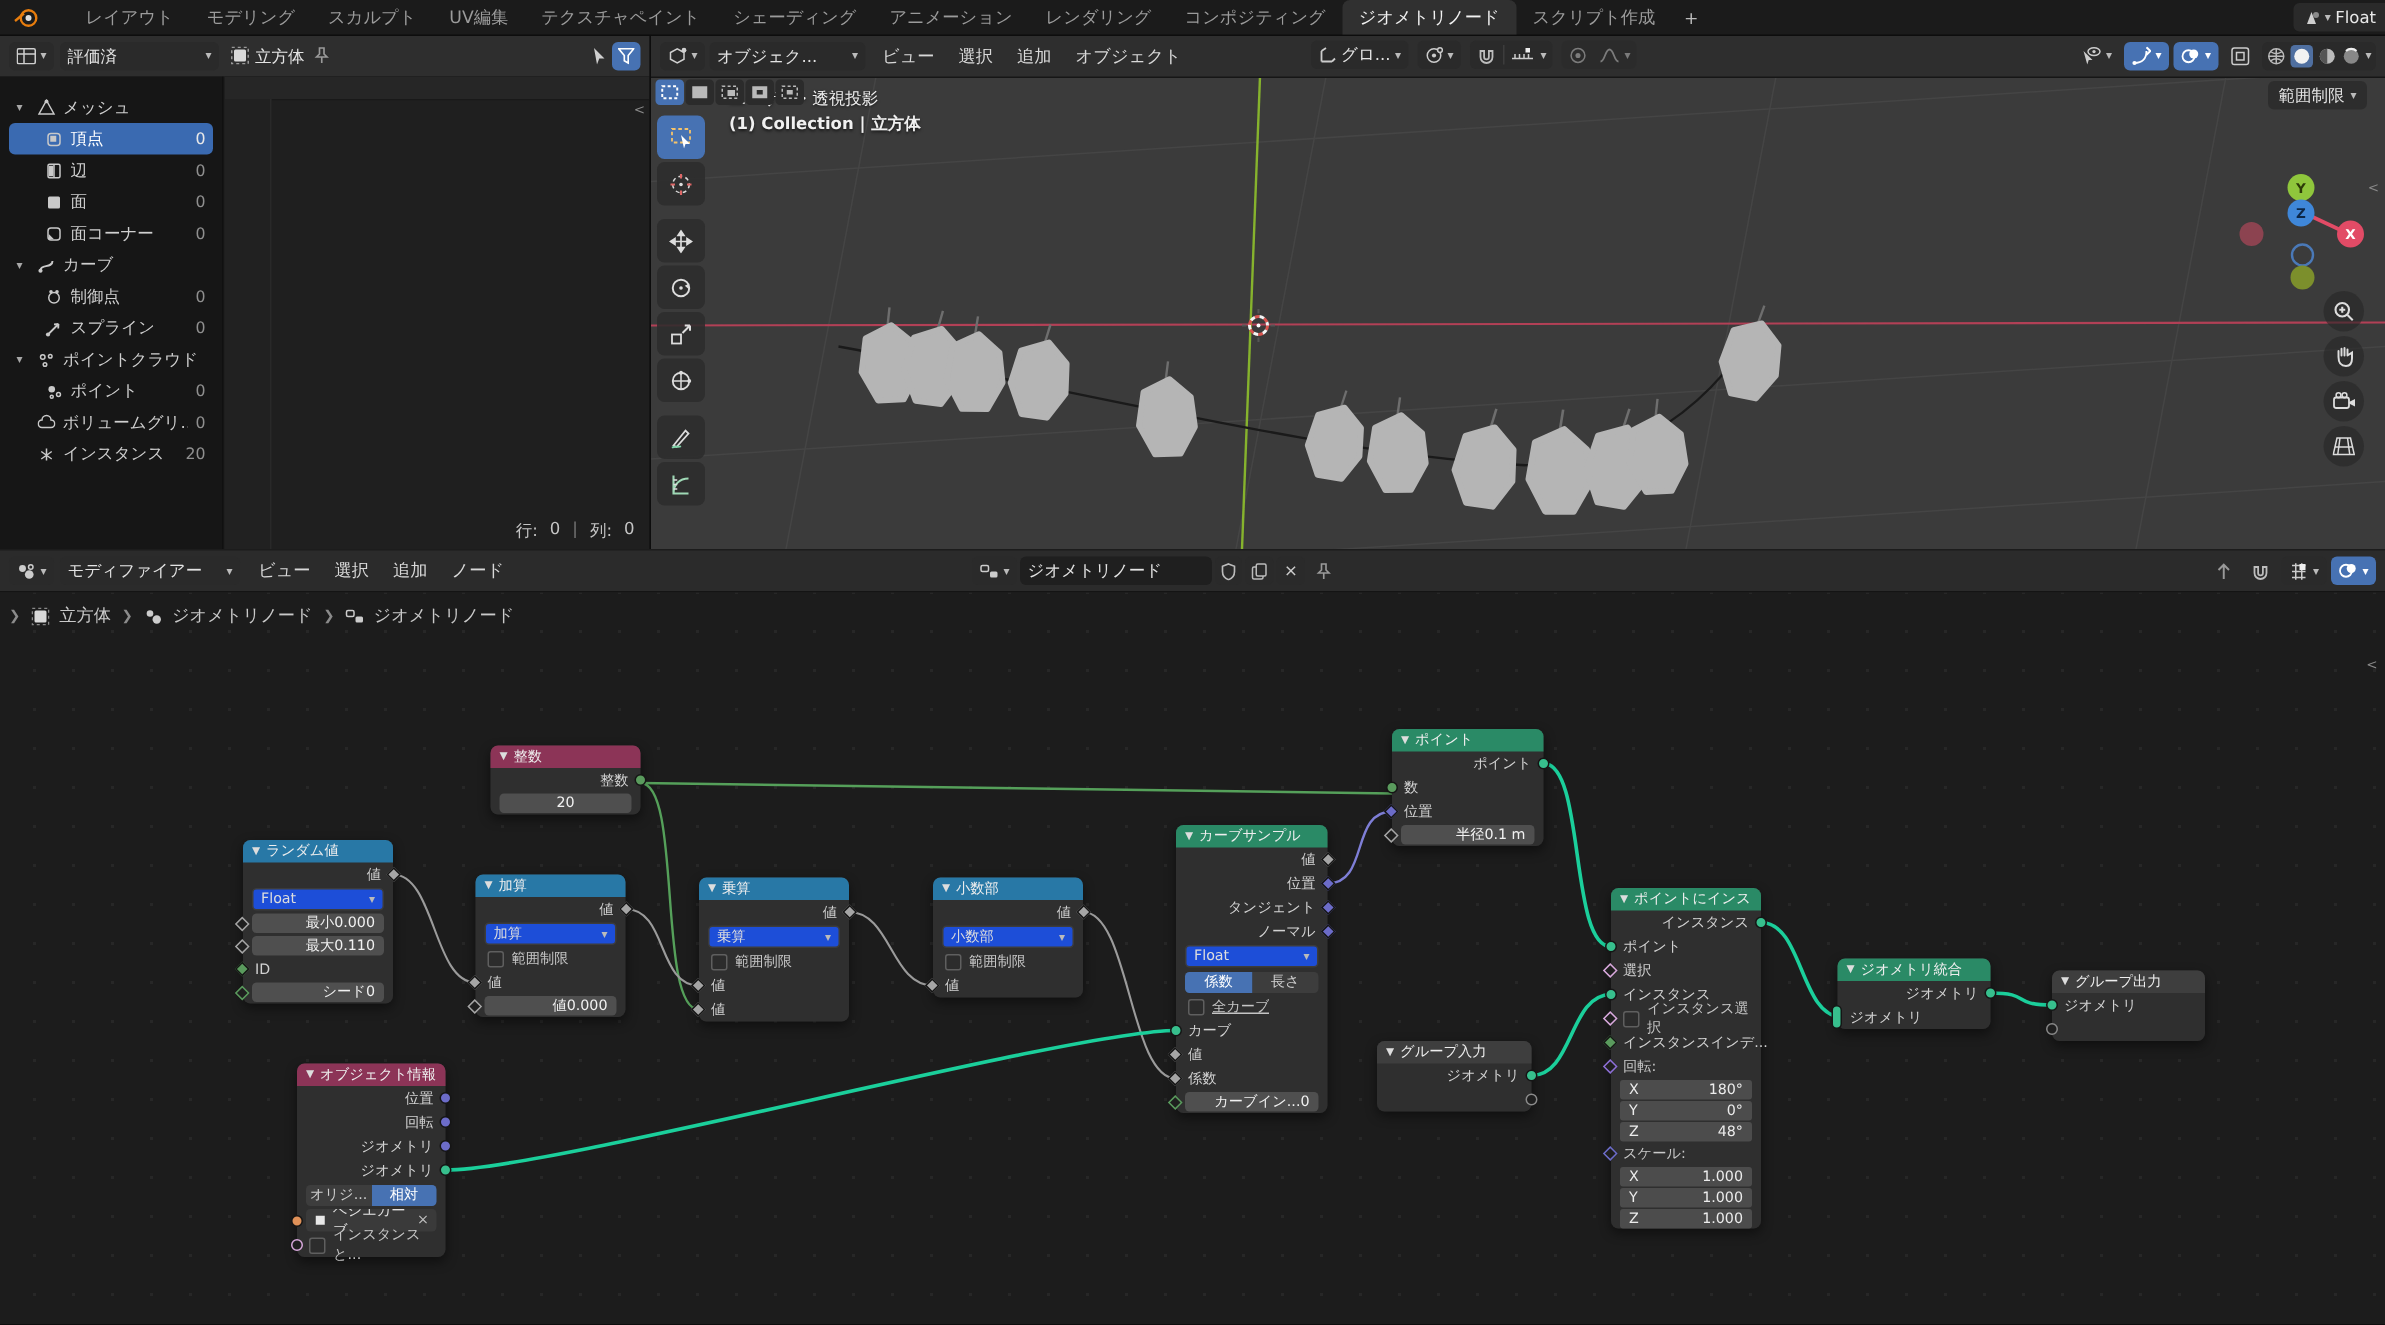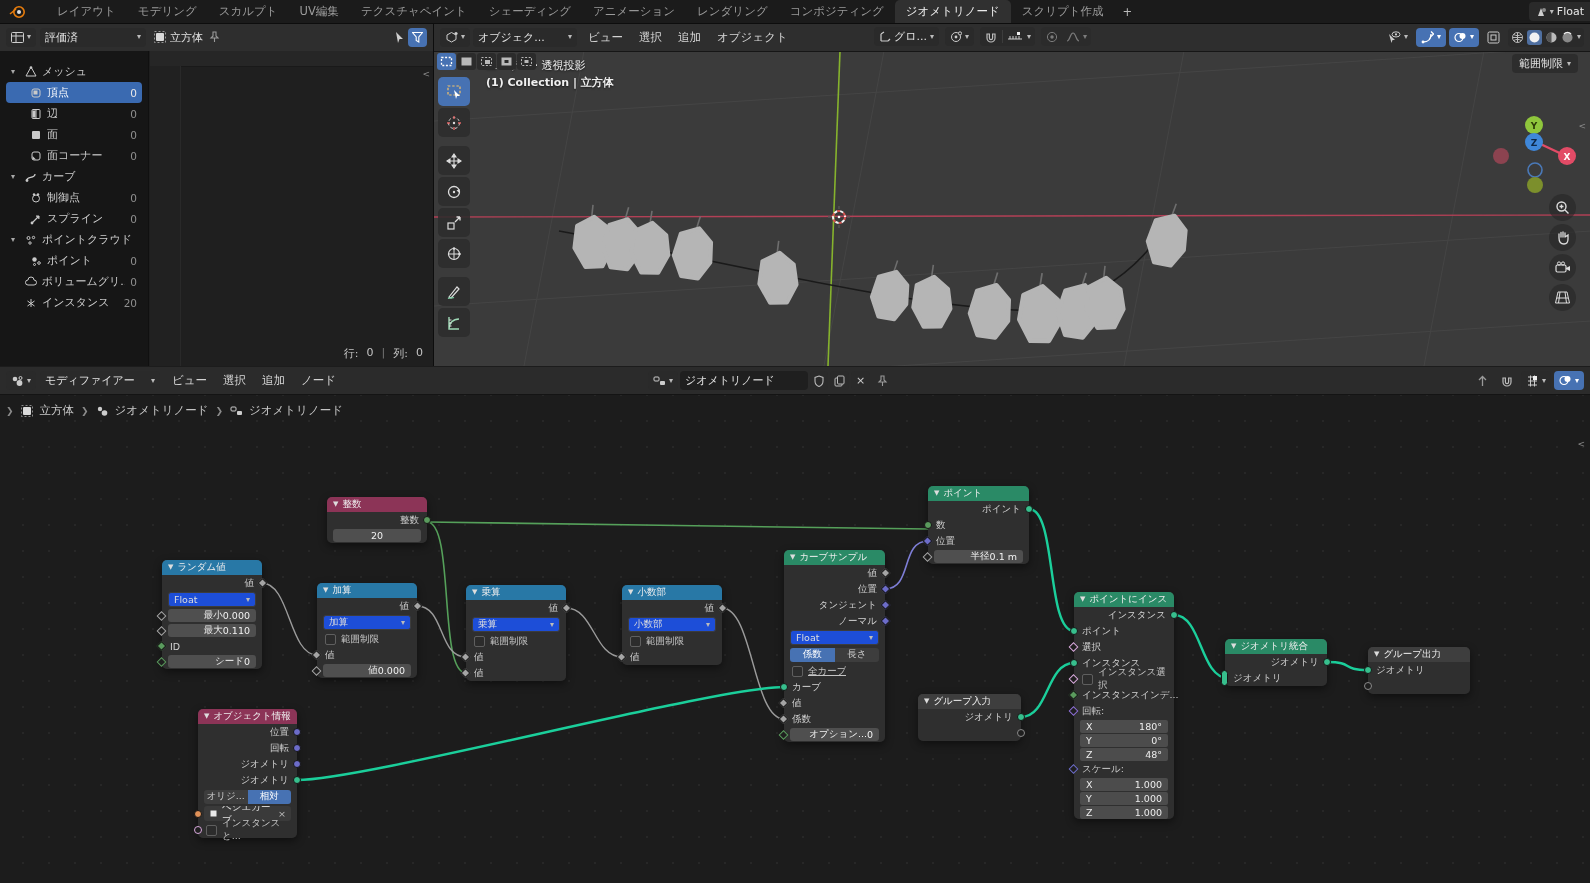--- a/index.html
+++ b/index.html
@@ -980,21 +980,21 @@
             <div class="nrow ">
               <span>値</span>
               <span class="sock l diam" style="background: rgb(165, 165, 165);"></span>
             </div>
             <div class="nrow ">
               <span>係数</span>
               <span class="sock l diam" style="background: rgb(165, 165, 165);"></span>
             </div>
             <div class="nfield">
               <div class="fbox">
-                <span>オプション...</span>
+                <span>カーブイン...</span>
                 <span>0</span>
               </div>
               <span class="sock l diam" style="background: rgb(31, 31, 31); border: 1.5px solid rgb(90, 155, 93);"></span>
             </div>
           </div>
           <div class="node" style="left: 928px; top: 92px; width: 101px;">
             <div class="nhead" style="background: rgb(42, 138, 102);">
               <span class="chev">▼</span>
               <span style="overflow: hidden;">ポイント</span>
             </div>

